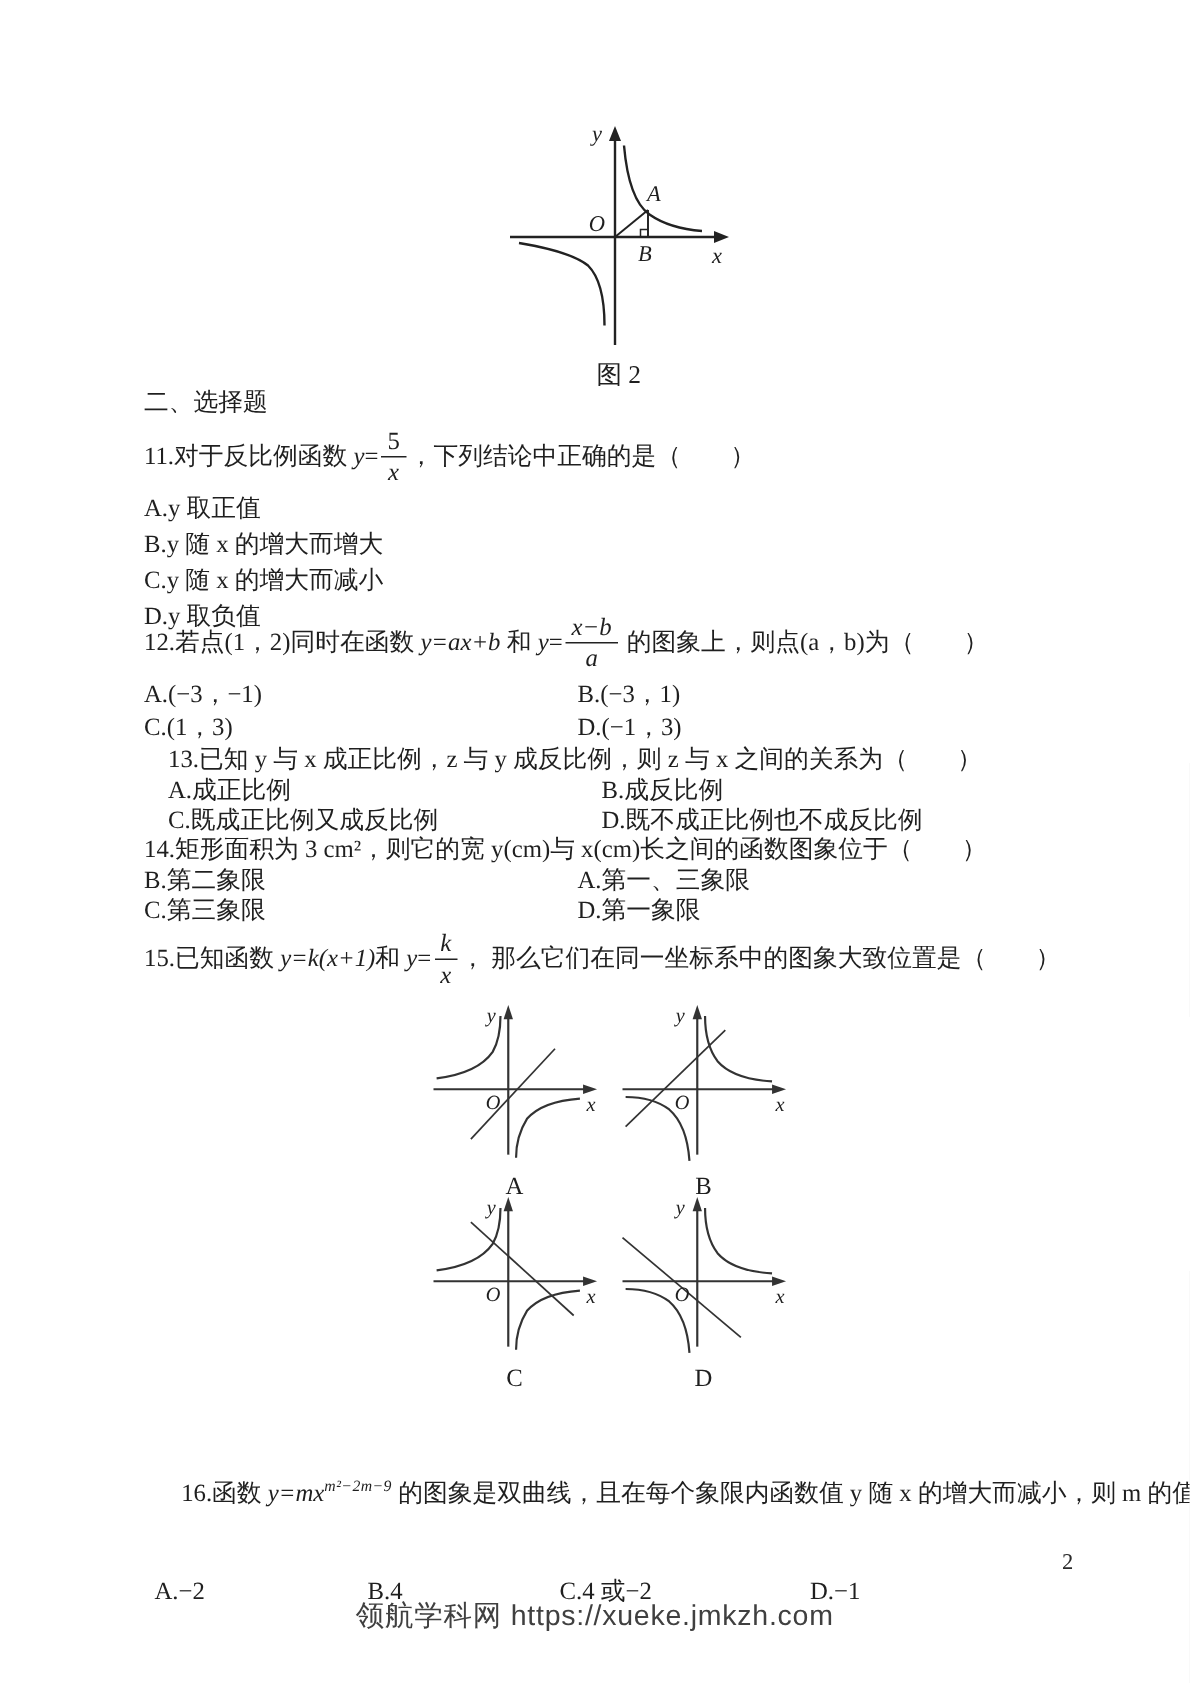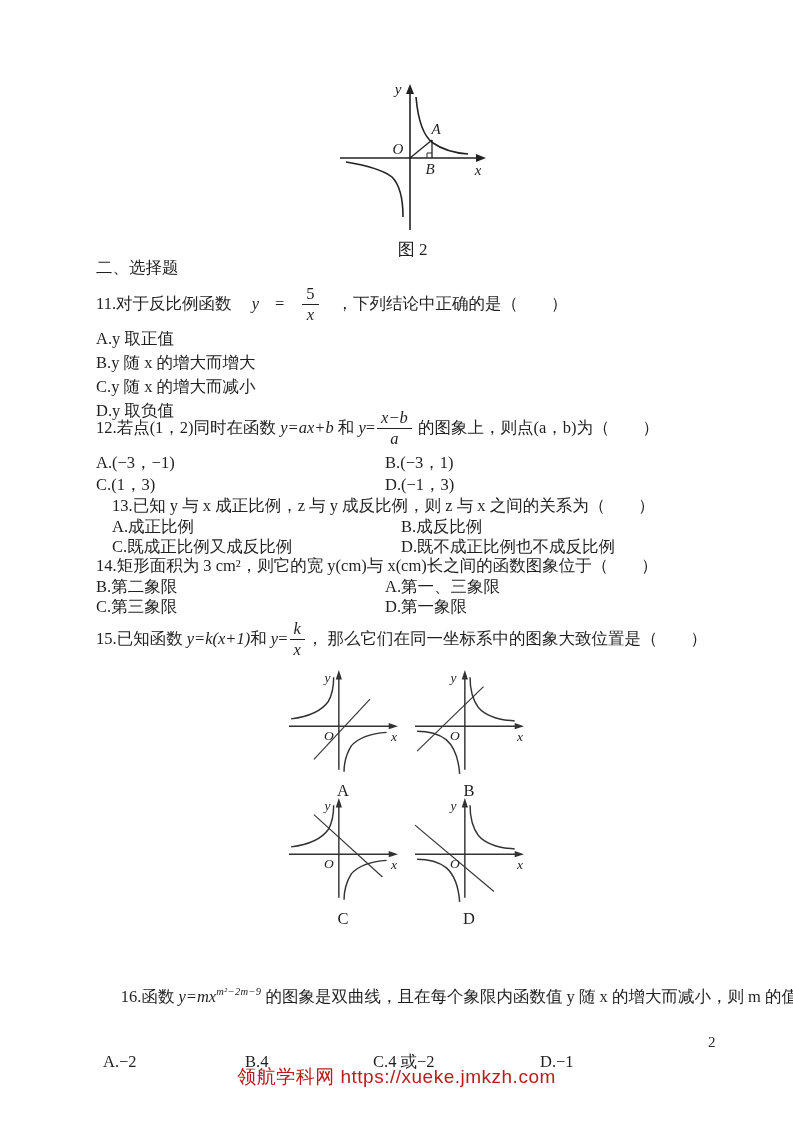--- a/index.html
+++ b/index.html
@@ -22,21 +22,21 @@
   .opts2 .opt{white-space:pre;}
   .optrow{display:flex;}
   .fig-caption{width:165px;text-align:center;font-size:17px;}
   .glabel{width:118px;text-align:center;font-size:16.5px;line-height:20px;}
   .graphs-grid{display:grid;grid-template-columns:118px 118px;column-gap:8px;row-gap:0;}
   .cell{width:118px;height:128px;}
   sup.expo{font-size:10.5px;font-style:italic;vertical-align:super;letter-spacing:0.3px;}
   .footer{
     width:793px;text-align:center;
     font-family:"Liberation Sans","DejaVu Sans",sans-serif;
-    font-size:19px;color:#b91c1c;letter-spacing:0.5px;
+    font-size:19px;color:#404040;letter-spacing:0.5px;
   }
   .pagenum{font-size:15px;color:#2a2a2a;}
   svg text{font-family:"Liberation Serif","DejaVu Serif",serif;}
 </style>
 </head>
 <body>
 
 <div class="page">
 
   <svg class="abs" style="left:330px;top:80px;" width="165" height="155" viewBox="0 0 165 155">
@@ -59,21 +59,21 @@
       <text x="68" y="74" text-anchor="middle">O</text>
       <text x="106" y="54" text-anchor="middle">A</text>
       <text x="100" y="94" text-anchor="middle">B</text>
     </g>
   </svg>
   <div class="abs fig-caption" style="left:330px;top:238px;">图 2</div>
 
   <div class="abs" style="left:96px;top:257px;">二、选择题</div>
 
   <div class="abs" style="left:96px;top:281px;">
-    <div class="stem" style="height:46px;gap:16px;">
+    <div class="stem" style="height:46px;">
       <span>11.对于反比例函数 </span><span class="it">y</span><span>=</span><span class="frac"><span class="num">5</span><span class="den it">x</span></span><span>，下列结论中正确的是（　　）</span>
     </div>
     <div class="opts1">
       <div class="opt">A.y 取正值</div>
       <div class="opt">B.y 随 x 的增大而增大</div>
       <div class="opt">C.y 随 x 的增大而减小</div>
       <div class="opt">D.y 取负值</div>
     </div>
   </div>
 

